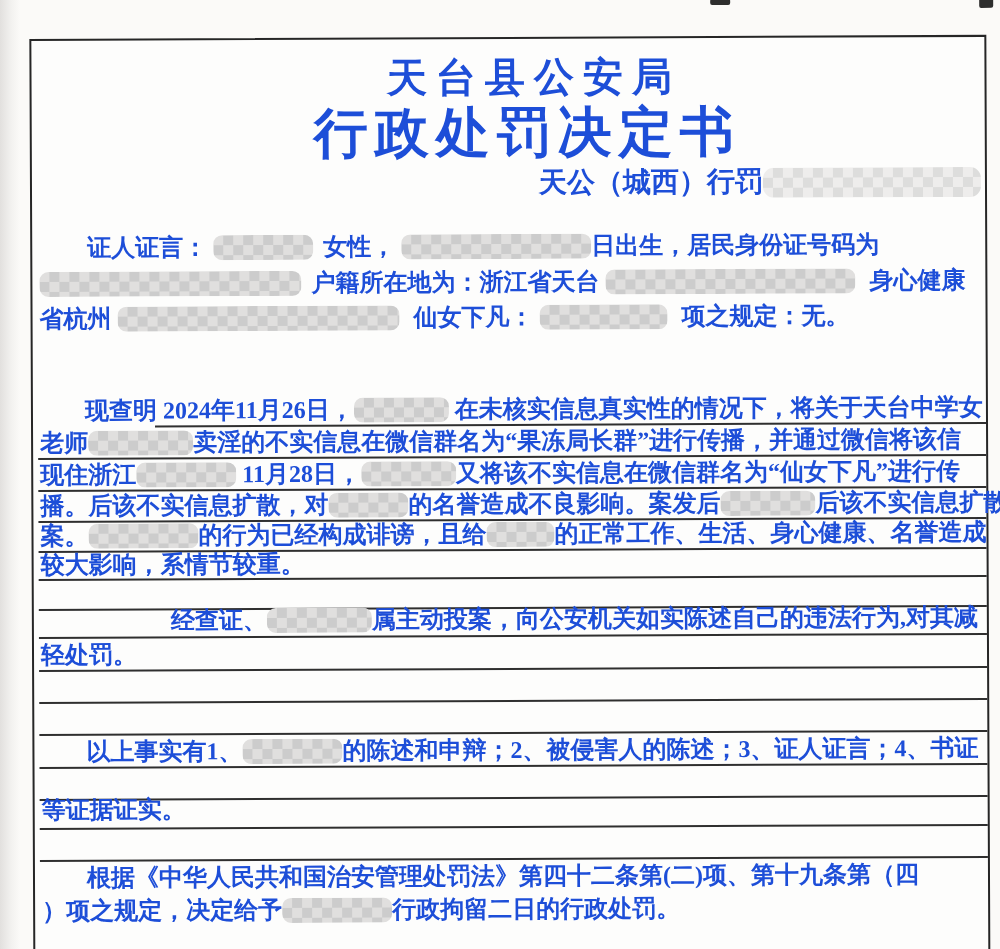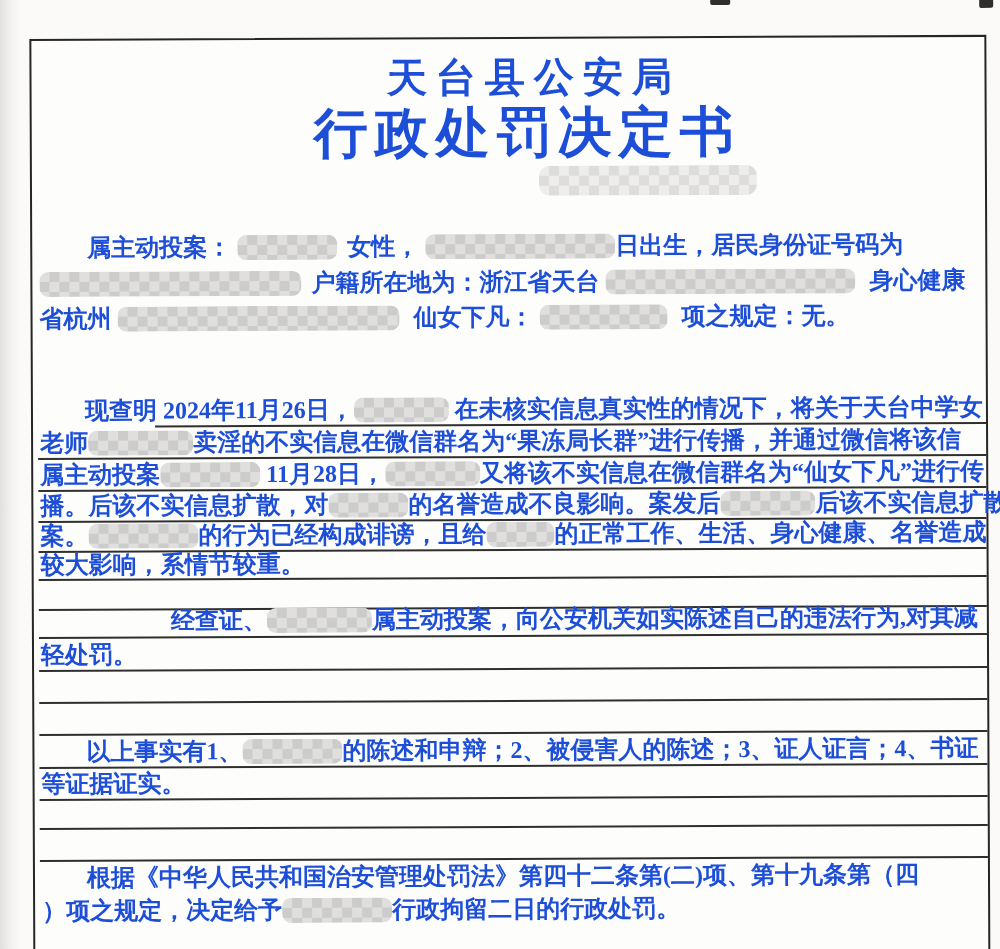--- a/index.html
+++ b/index.html
@@ -62,25 +62,25 @@
 
   <div class="tilt">
     <div class="frame"></div>
 
     <div class="mark" style="left:712px;top:0;width:20px;height:6px;"></div>
     <div class="mark" style="left:981px;top:0;width:14px;height:10px;"></div>
 
     <div class="t-agency">天台县公安局</div>
     <div class="t-doc">行政处罚决定书</div>
     <div class="t-docno">
-      <span class="rd light" style="width:218px;"></span>
+      <span>天公（城西）行罚</span><span class="rd light" style="width:218px;"></span>
     </div>
 
     <div class="tline" style="left:88px;top:231px;">
-      <span>属主动投案：</span><span class="rd gap6" style="width:100px;"></span><span class="gap10">女性，</span><span class="rd gap6" style="width:190px;"></span><span>日出生，居民身份证号码为</span>
+      <span>证人证言：</span><span class="rd gap6" style="width:100px;"></span><span class="gap10">女性，</span><span class="rd gap6" style="width:190px;"></span><span>日出生，居民身份证号码为</span>
     </div>
     <div class="tline" style="left:40px;top:267px;">
       <span class="rd" style="width:262px;"></span><span class="gap10">户籍所在地为：浙江省天台</span><span class="rd gap6" style="width:250px;"></span><span class="gap14">身心健康</span>
     </div>
     <div class="tline" style="left:40px;top:302px;">
       <span>省杭州</span><span class="rd gap6" style="width:282px;"></span><span class="gap14">仙女下凡：</span><span class="rd gap6" style="width:128px;"></span><span class="gap14">项之规定：无。</span>
     </div>
 
     <div class="rule" style="top:424px;left:155px;width:831px;"></div>
     <div class="rule" style="top:456px;"></div>
@@ -98,21 +98,21 @@
     <div class="rule" style="top:826px;"></div>
     <div class="rule" style="top:858px;"></div>
 
     <div class="tline" style="left:85px;top:394px;">
       <span>现查明 2024年11月26日，</span><span class="rd" style="width:95px;"></span><span class="gap6">在未核实信息真实性的情况下，将关于天台中学女</span>
     </div>
     <div class="tline" style="left:40px;top:426px;">
       <span>老师</span><span class="rd" style="width:105px;"></span><span>卖淫的不实信息在微信群名为“果冻局长群”进行传播，并通过微信将该信</span>
     </div>
     <div class="tline" style="left:40px;top:458px;">
-      <span>属主动投案</span><span class="rd" style="width:100px;"></span><span class="gap6">11月28日，</span><span class="rd" style="width:95px;"></span><span>又将该不实信息在微信群名为“仙女下凡”进行传</span>
+      <span>现住浙江</span><span class="rd" style="width:100px;"></span><span class="gap6">11月28日，</span><span class="rd" style="width:95px;"></span><span>又将该不实信息在微信群名为“仙女下凡”进行传</span>
     </div>
     <div class="tline" style="left:40px;top:489px;">
       <span>播。后该不实信息扩散，对</span><span class="rd" style="width:80px;"></span><span>的名誉造成不良影响。案发后</span><span class="rd" style="width:95px;"></span><span>后该不实信息扩散</span>
     </div>
     <div class="tline" style="left:40px;top:519px;">
       <span>案。</span><span class="rd" style="width:110px;"></span><span>的行为已经构成诽谤，且给</span><span class="rd" style="width:68px;"></span><span>的正常工作、生活、身心健康、名誉造成</span>
     </div>
     <div class="tline" style="left:40px;top:548px;">
       <span>较大影响，系情节较重。</span>
     </div>
@@ -120,21 +120,21 @@
     <div class="tline" style="left:170px;top:604px;">
       <span>经查证、</span><span class="rd" style="width:105px;"></span><span>属主动投案，向公安机关如实陈述自己的违法行为,对其减</span>
     </div>
     <div class="tline" style="left:40px;top:638px;">
       <span>轻处罚。</span>
     </div>
 
     <div class="tline" style="left:85px;top:735px;">
       <span>以上事实有1、</span><span class="rd" style="width:100px;"></span><span>的陈述和申辩；2、被侵害人的陈述；3、证人证言；4、书证</span>
     </div>
-    <div class="tline" style="left:40px;top:767px;">
+    <div class="tline" style="left:40px;top:793px;">
       <span>等证据证实。</span>
     </div>
 
     <div class="tline" style="left:85px;top:861px;">
       <span>根据《中华人民共和国治安管理处罚法》第四十二条第(二)项、第十九条第（四</span>
     </div>
     <div class="tline" style="left:40px;top:894px;">
       <span>）项之规定，决定给予</span><span class="rd" style="width:110px;"></span><span>行政拘留二日的行政处罚。</span>
     </div>
   </div>

